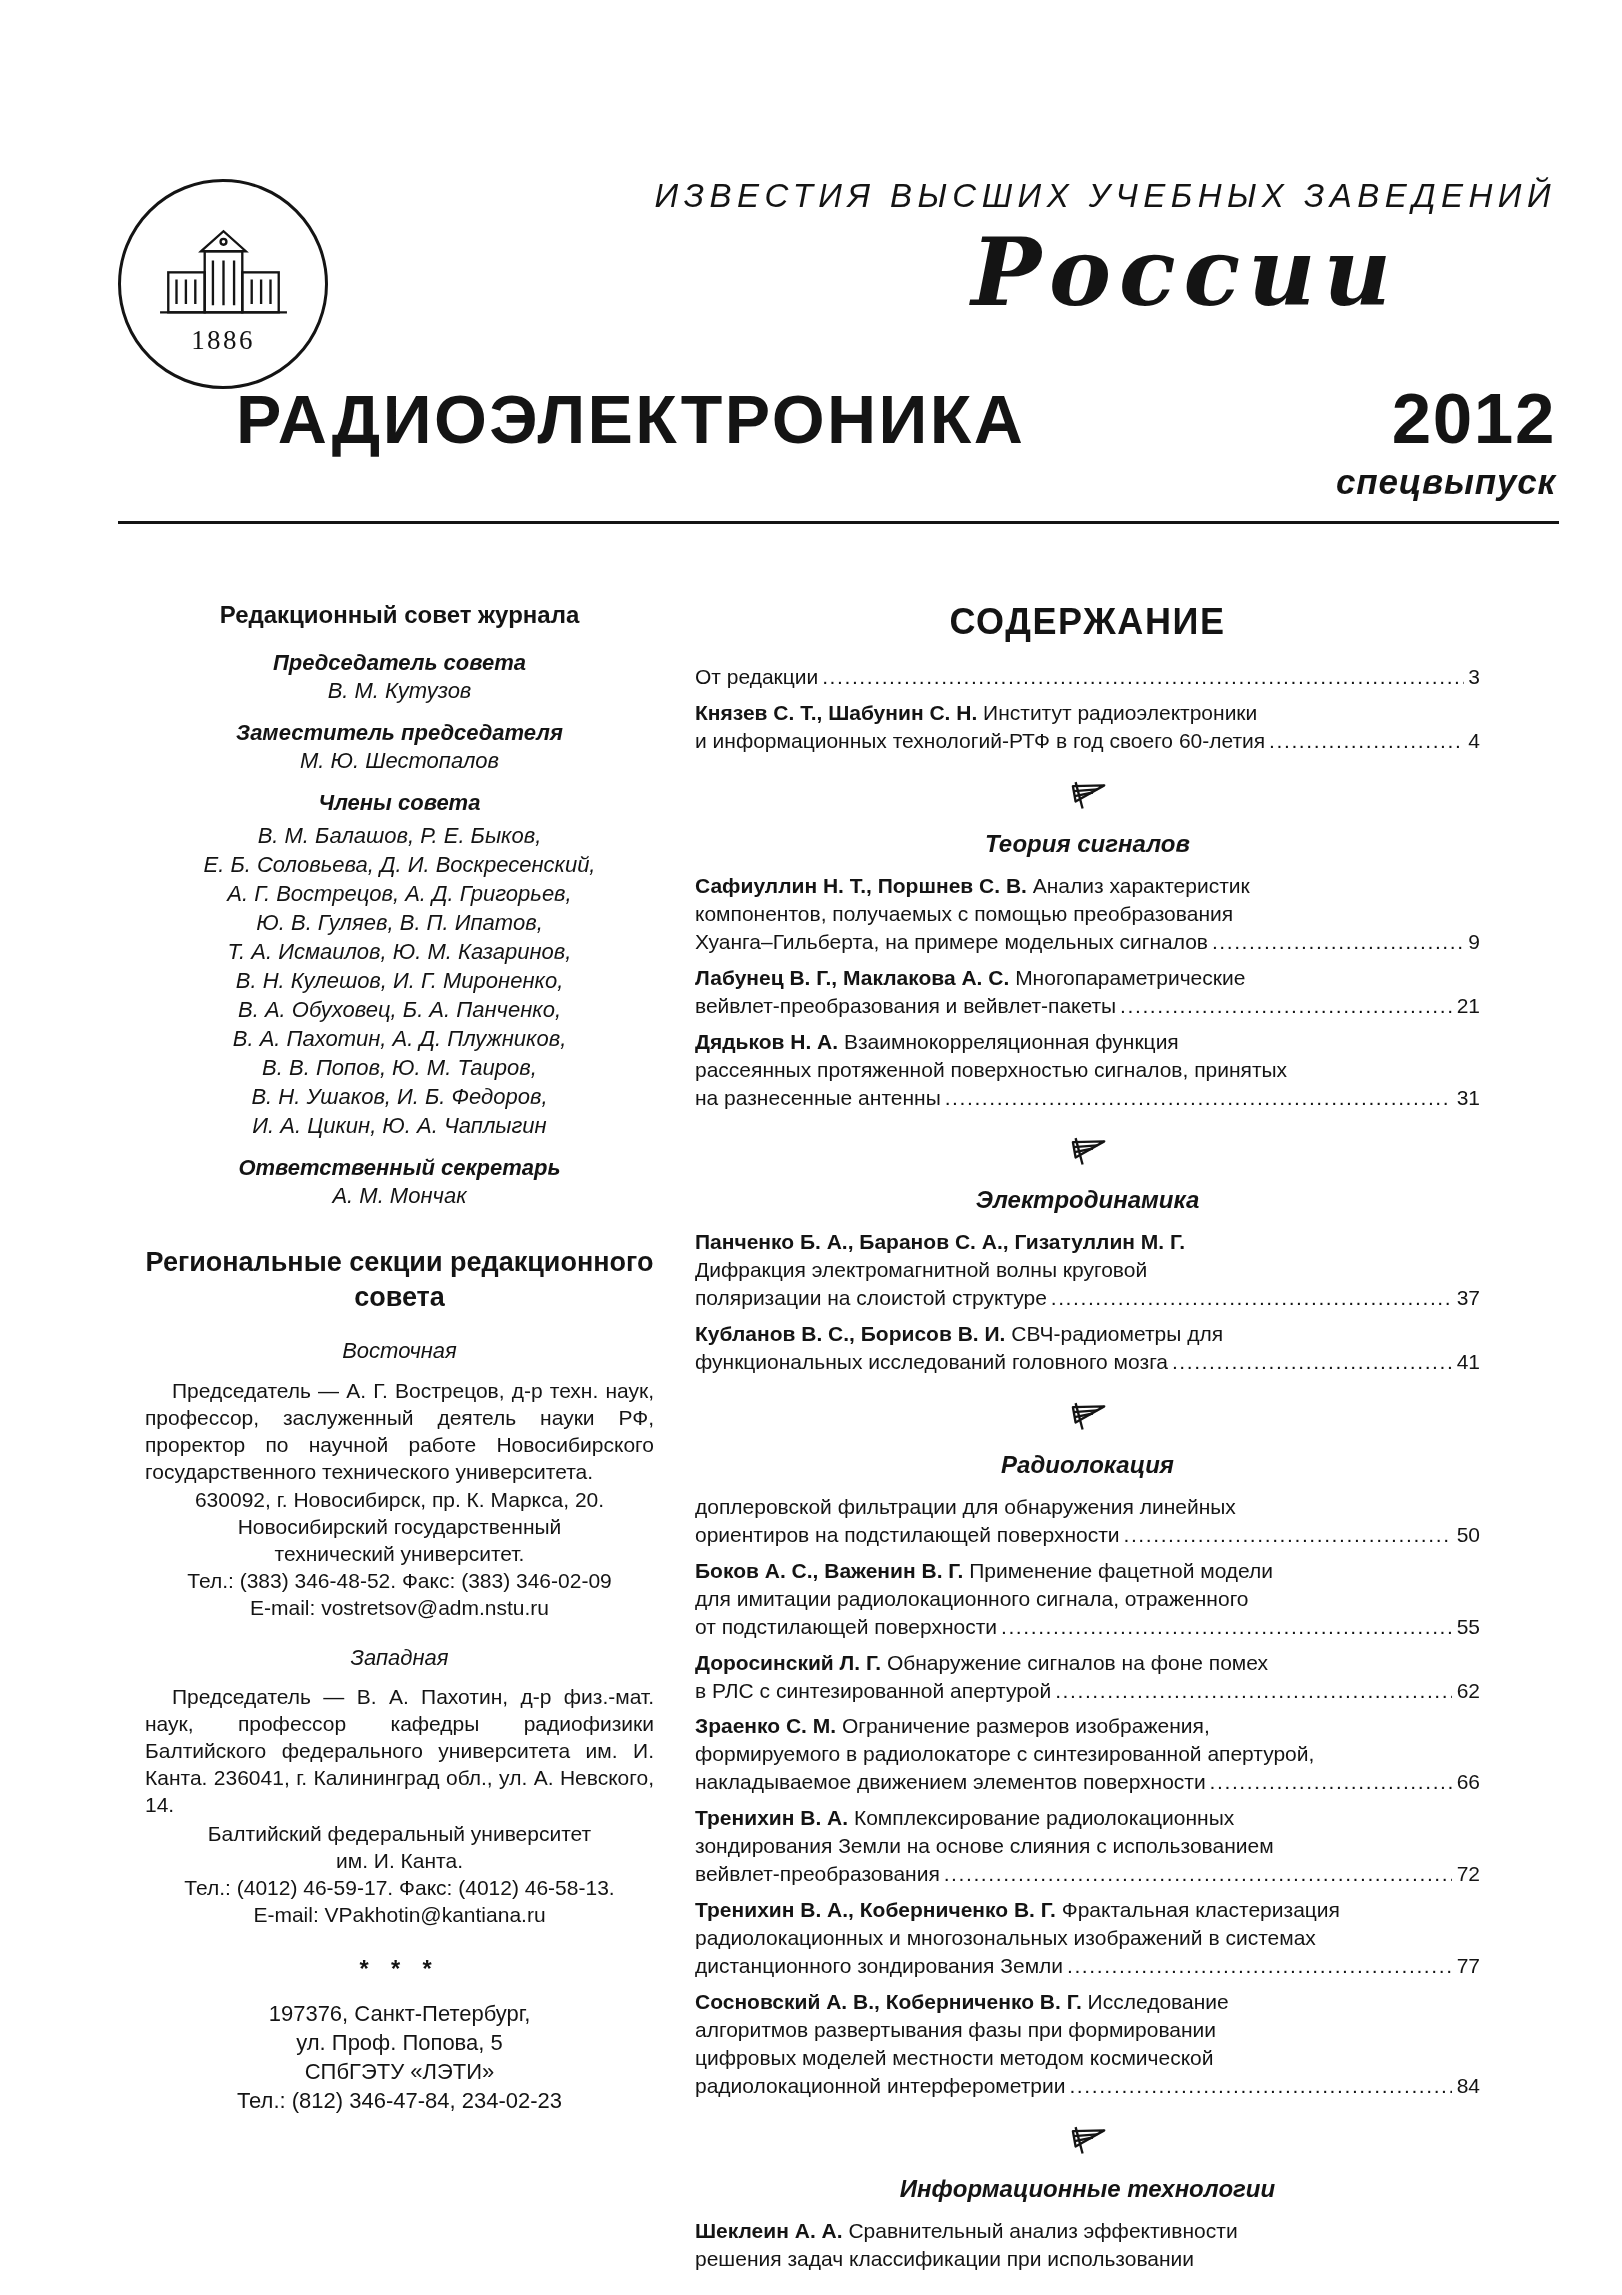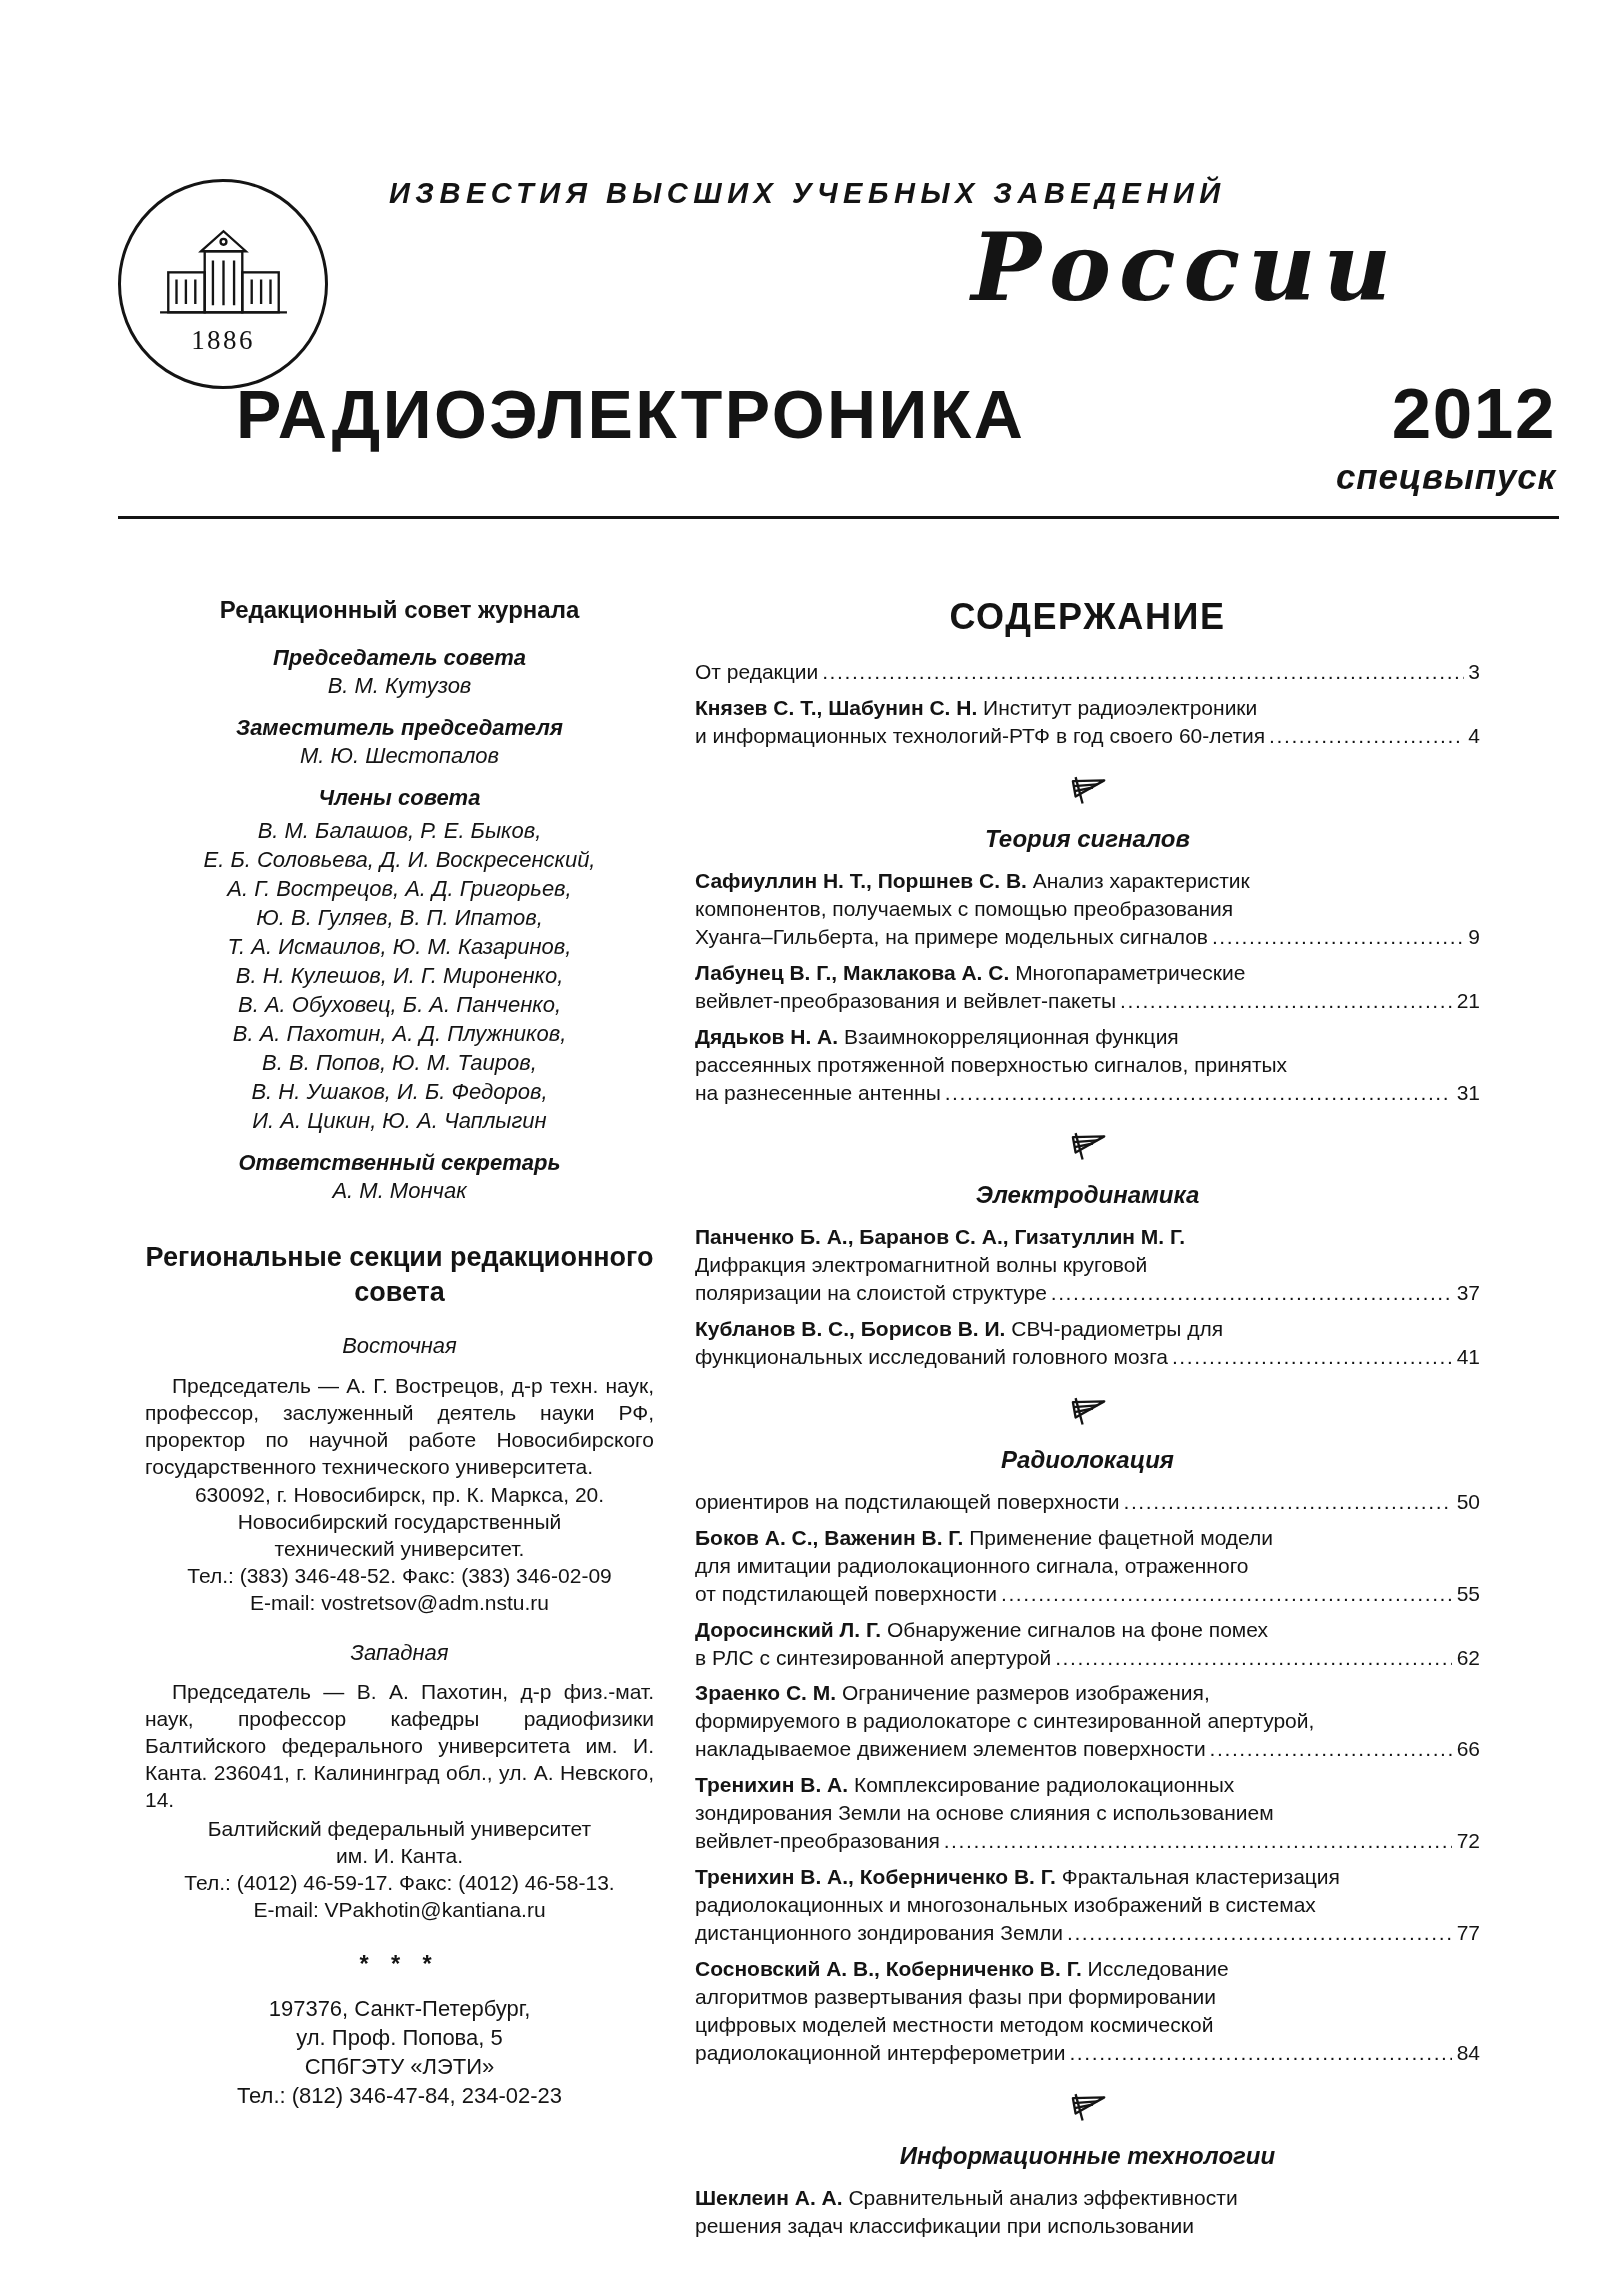--- a/index.html
+++ b/index.html
@@ -18,21 +18,21 @@
     position: absolute; left: 118px; top: 179px;
     width: 210px; height: 210px;
     border: 3.9px solid #141414; border-radius: 50%;
     display: flex; flex-direction: column; align-items: center; justify-content: center;
     background: #fff;
   }
   .logo svg { width: 141px; height: 100px; margin-top: 7.9px; }
   .logo-year { font-family: "Liberation Serif", serif; font-size: 27px; letter-spacing: 2.4px; margin-top: 4.7px; }
   .header-right { margin-left: 271px; }
   .masthead {
-    text-align: left; font-size: 29px; font-weight: bold; font-style: italic;
+    text-align: right; font-size: 33px; font-weight: normal; font-style: italic;
     letter-spacing: 5.5px; white-space: nowrap;
   }
   .masthead-script {
     text-align: right; padding-right: 157px;
     font-family: "DejaVu Serif", serif; font-style: italic; font-weight: bold;
     font-size: 93px; line-height: 1.12; letter-spacing: 7.9px; margin-top: 6.3px;
   }
   .title-row {
     display: flex; justify-content: space-between; align-items: baseline;
     margin: 20.4px 0 0 -153px;
@@ -268,20 +268,21 @@
                   <polygon points="6,6 46,12 6,26"></polygon>
                   <line x1="6" y1="12.5" x2="36" y2="15.5"></line>
                   <line x1="6" y1="19" x2="30" y2="18.5"></line>
                 </g>
               </g>
             </svg>
           </span>
           <span class="sec-label">Радиолокация</span>
         </div>
         <div class="toc-entry">
+          <div class="toc-line"><span class="lt">доплеровской фильтрации для обнаружения линейных</span></div>
           <div class="toc-line last">
             <span class="lt">ориентиров на подстилающей поверхности</span>
             <span class="dots"></span>
             <span class="pg">50</span>
           </div>
         </div>
         <div class="toc-entry">
           <div class="toc-line"><span class="lt"><b>Боков А. С., Важенин В. Г.</b> Применение фацетной модели</span></div>
           <div class="toc-line"><span class="lt">для имитации радиолокационного сигнала, отраженного</span></div>
           <div class="toc-line last">

